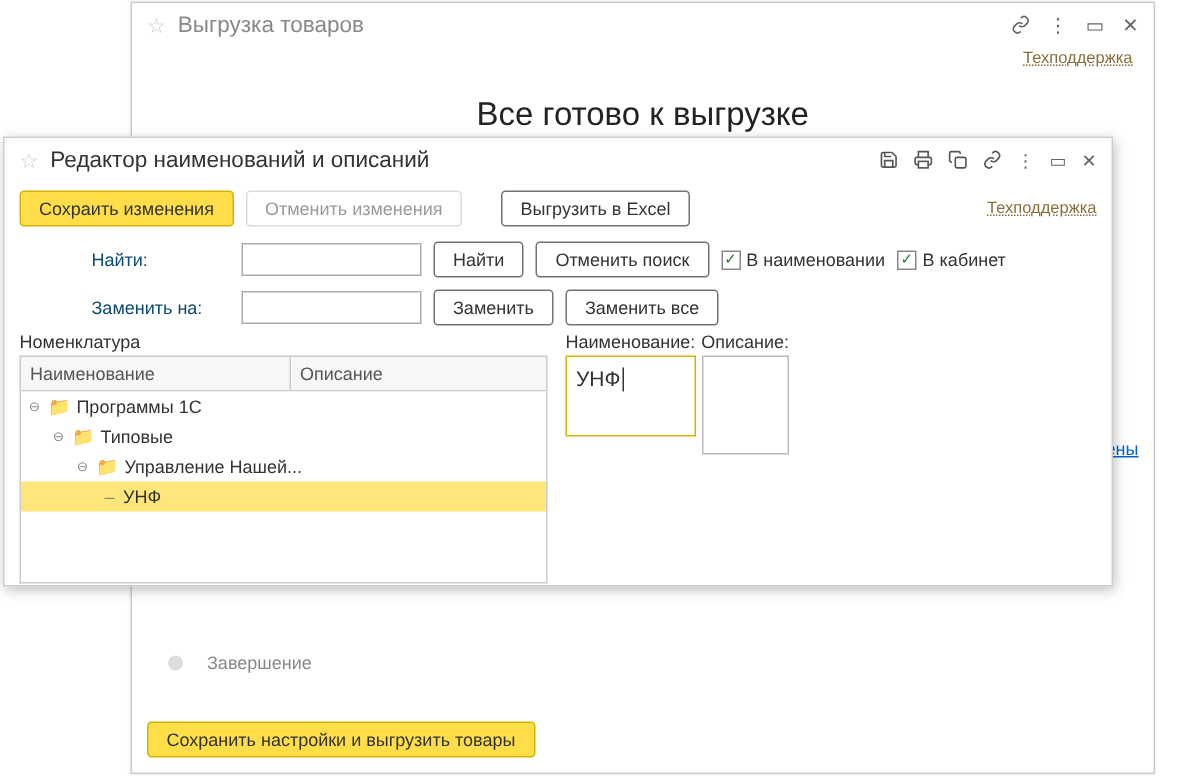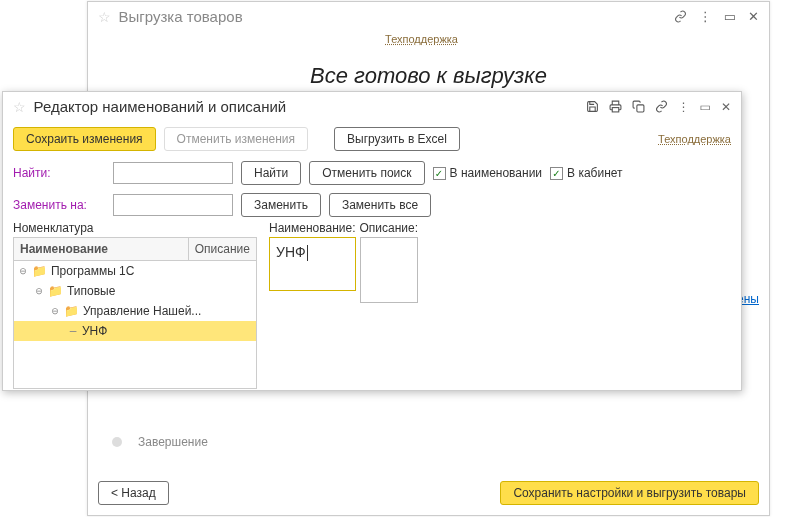--- a/index.html
+++ b/index.html
@@ -27,24 +27,24 @@
   align-items: center;
   padding: 6px 10px;
 }
 .star-icon { color: #ccc; font-size: 14px; margin-right: 8px; }
 .win-title { font-size: 15px; color: #888; flex: 1; }
 .win-title-dark { color: #333; }
 .win-controls { display: flex; align-items: center; gap: 12px; }
 .win-ctrl { color: #666; font-size: 13px; cursor: pointer; }
 .support-link {
   color: #8a6d3b; text-decoration: underline dotted;
-  font-size: 11px; text-align: center; margin: 2px 14px 0 0;
+  font-size: 11px; text-align: right; margin: 2px 14px 0 0;
 }
 .big-heading {
-  font-size: 22px; text-align: center; margin-top: 18px; color: #222; font-style: italic;
+  font-size: 22px; text-align: center; margin-top: 18px; color: #222;
 }
 .back-hint {
   margin: 18px 0 0 24px; color: #888; font-size: 12px;
   display: flex; align-items: center; gap: 6px;
 }
 .back-hint .dot { color: #e0c040; font-size: 14px; }
 .back-right-hint {
   position: absolute; right: 10px; top: 290px;
   color: #0066cc; text-decoration: underline; font-size: 12px;
 }
@@ -77,45 +77,45 @@
   display: flex; align-items: center; gap: 8px; padding: 6px 10px;
 }
 .toolbar-row .spacer { flex: 1; }
 .ctrl-icons { display: flex; gap: 10px; align-items: center; margin-left: auto; }
 .ctrl-icon { color: #666; font-size: 12px; cursor: pointer; }
 
 .form-row {
   display: flex; align-items: center; gap: 8px;
   padding: 4px 10px;
 }
-.form-label { width: 92px; color: #a21caf; }
+.form-label { width: 92px; color: #0c4a6e; margin-left: 48px; }
 .text-input {
   border: 1px solid #aaa; height: 22px; padding: 2px 4px;
   font-size: 12px; width: 120px;
 }
 .text-input.wide { width: 120px; }
 .checkbox-wrap { display: flex; align-items: center; gap: 4px; }
 .checkbox-box {
   width: 13px; height: 13px; border: 1px solid #888;
   display: inline-flex; align-items: center; justify-content: center;
   font-size: 10px; color: #1a7f1a; background: #fff;
 }
 
 .split-area {
   display: flex; height: 176px; padding: 0 10px 8px 10px; gap: 12px;
 }
-.left-pane { width: 244px; display: flex; flex-direction: column; }
+.left-pane { width: 352px; display: flex; flex-direction: column; }
 .pane-label { font-size: 12px; color: #333; margin-bottom: 2px; }
 .tree-header {
   display: flex; border: 1px solid #ccc; background: #f7f7f7;
 }
 .tree-header .col {
   padding: 4px 6px; font-size: 12px; color: #555; border-right: 1px solid #ccc;
 }
-.tree-header .col:first-child { width: 180px; font-weight: bold; }
+.tree-header .col:first-child { width: 180px; }
 .tree-header .col:last-child { flex: 1; border-right: none; }
 .tree-body {
   border: 1px solid #ccc; border-top: none; flex: 1; overflow: hidden;
   background: #fff;
 }
 .tree-row {
   display: flex; align-items: center; padding: 3px 4px; font-size: 12px;
   gap: 4px;
 }
 .tree-row.selected { background: #ffe67a; }
@@ -165,21 +165,20 @@
     <span>Вход в личный кабинет</span>
   </div>
   <span class="back-right-hint">цены</span>
 
   <div class="back-step">
     <span class="circle"></span>
     <span>Завершение</span>
   </div>
 
   <div class="back-bottom-bar">
-    <button class="btn">&lt; Назад</button>
     <button class="btn btn-primary">Сохранить настройки и выгрузить товары</button>
   </div>
 </div>
 
 <div class="window window-front">
   <div class="win-titlebar">
     <span class="star-icon">☆</span>
     <span class="win-title win-title-dark">Редактор наименований и описаний</span>
     <div class="ctrl-icons">
       <span class="ctrl-icon">

